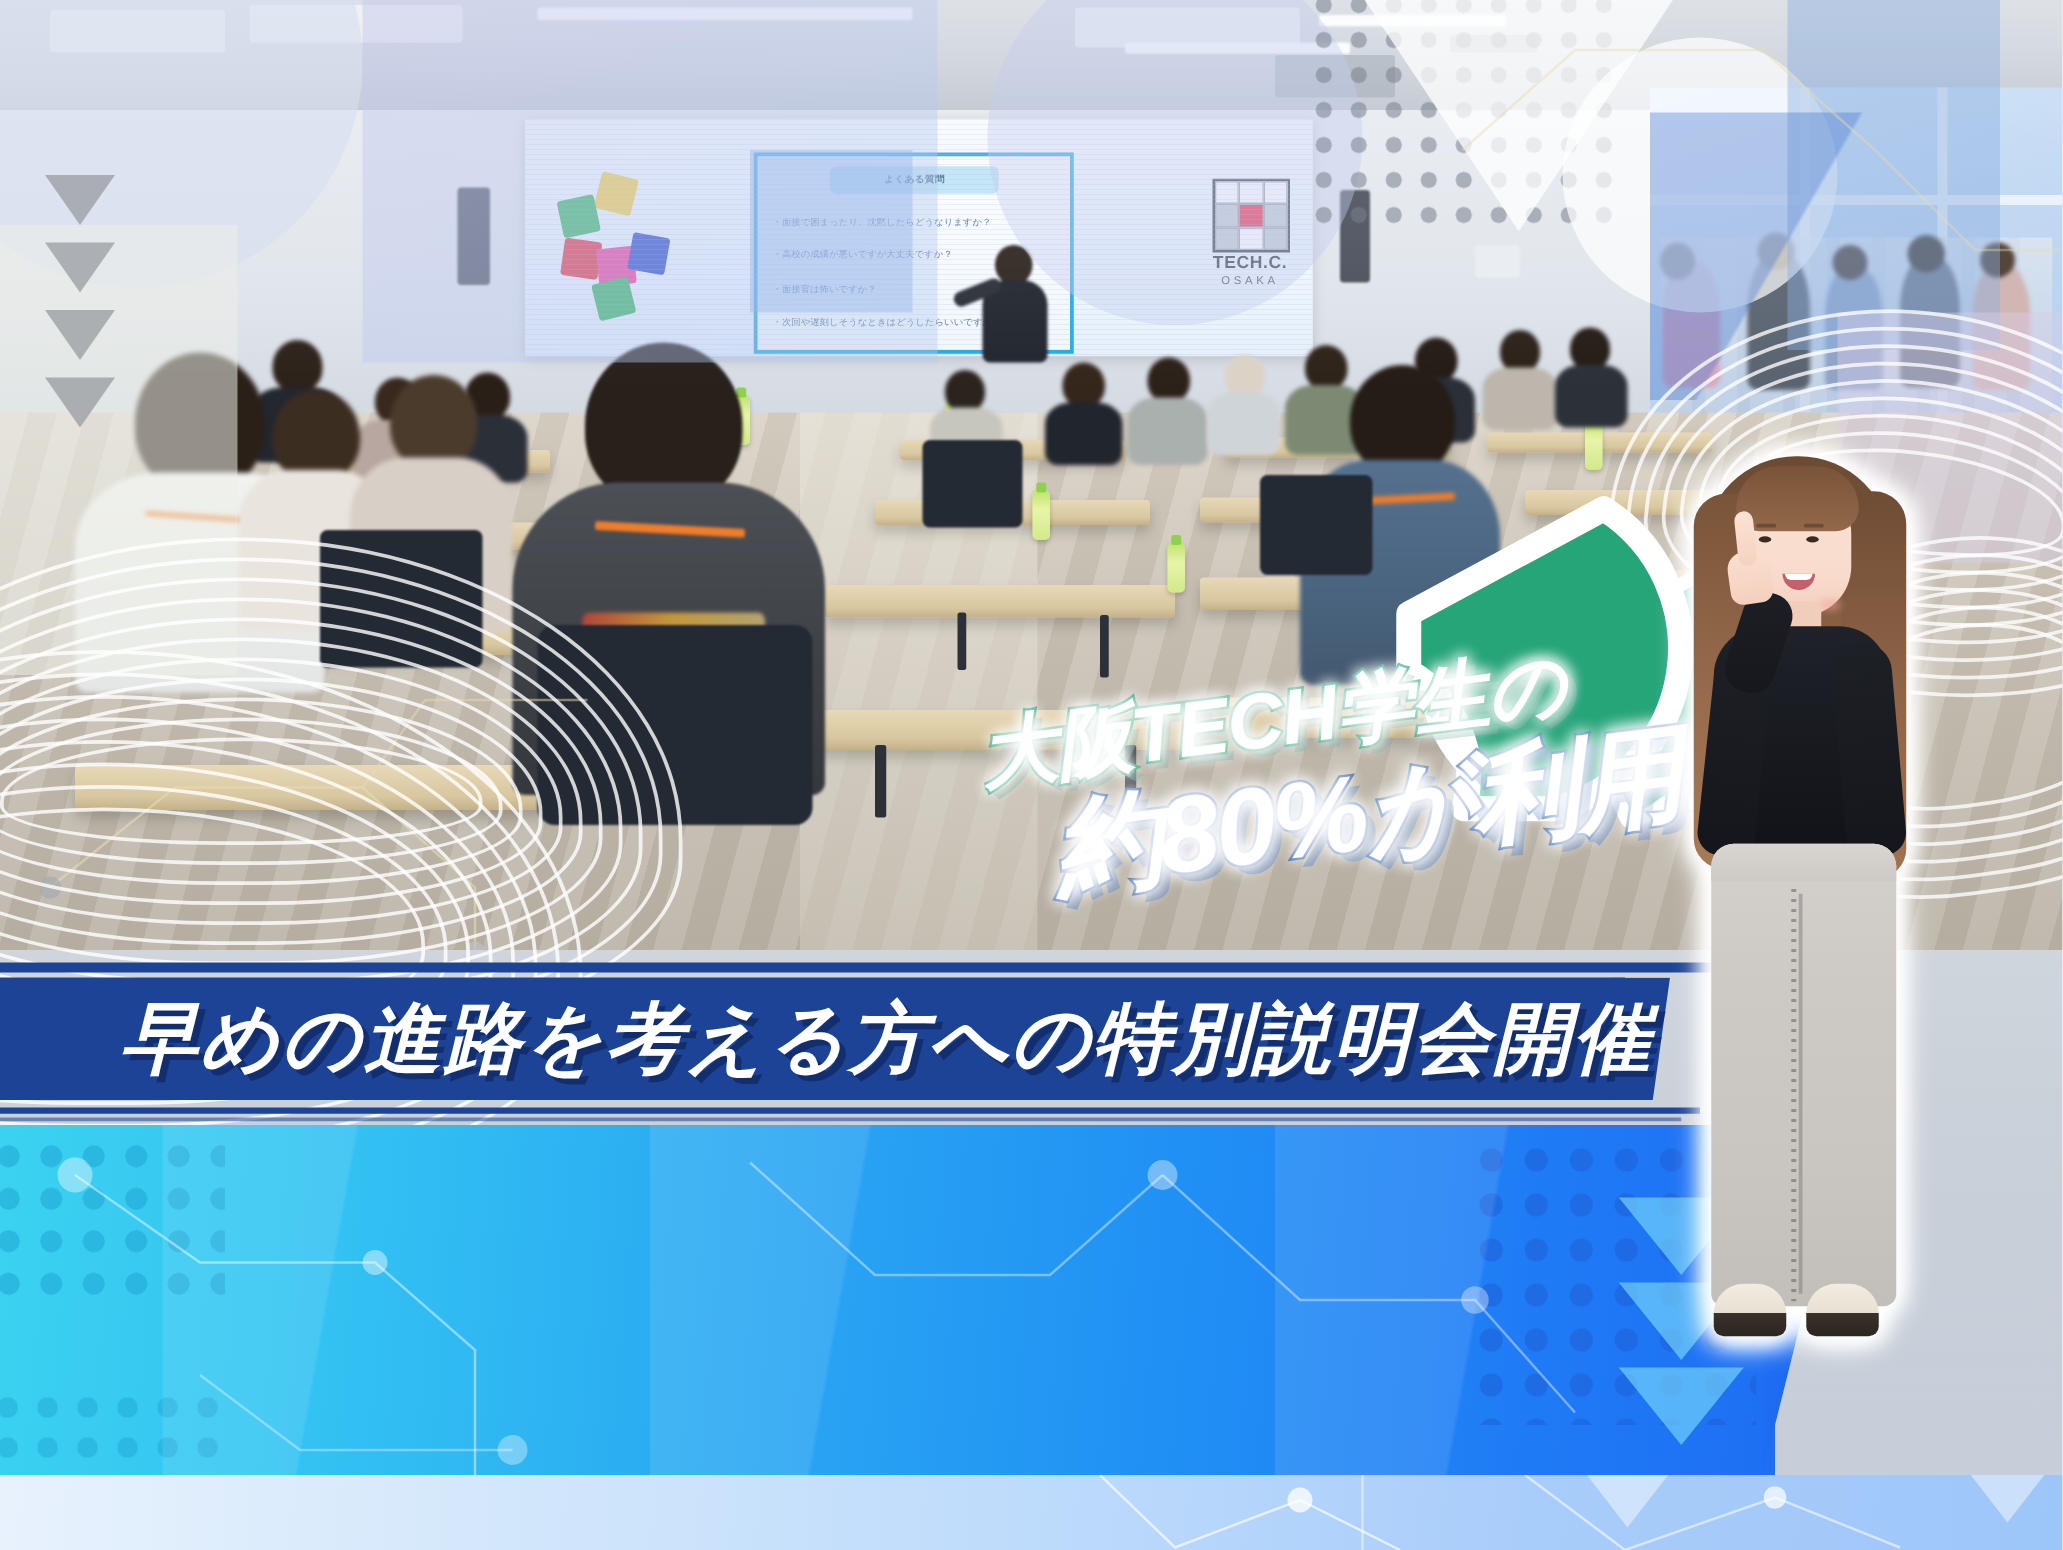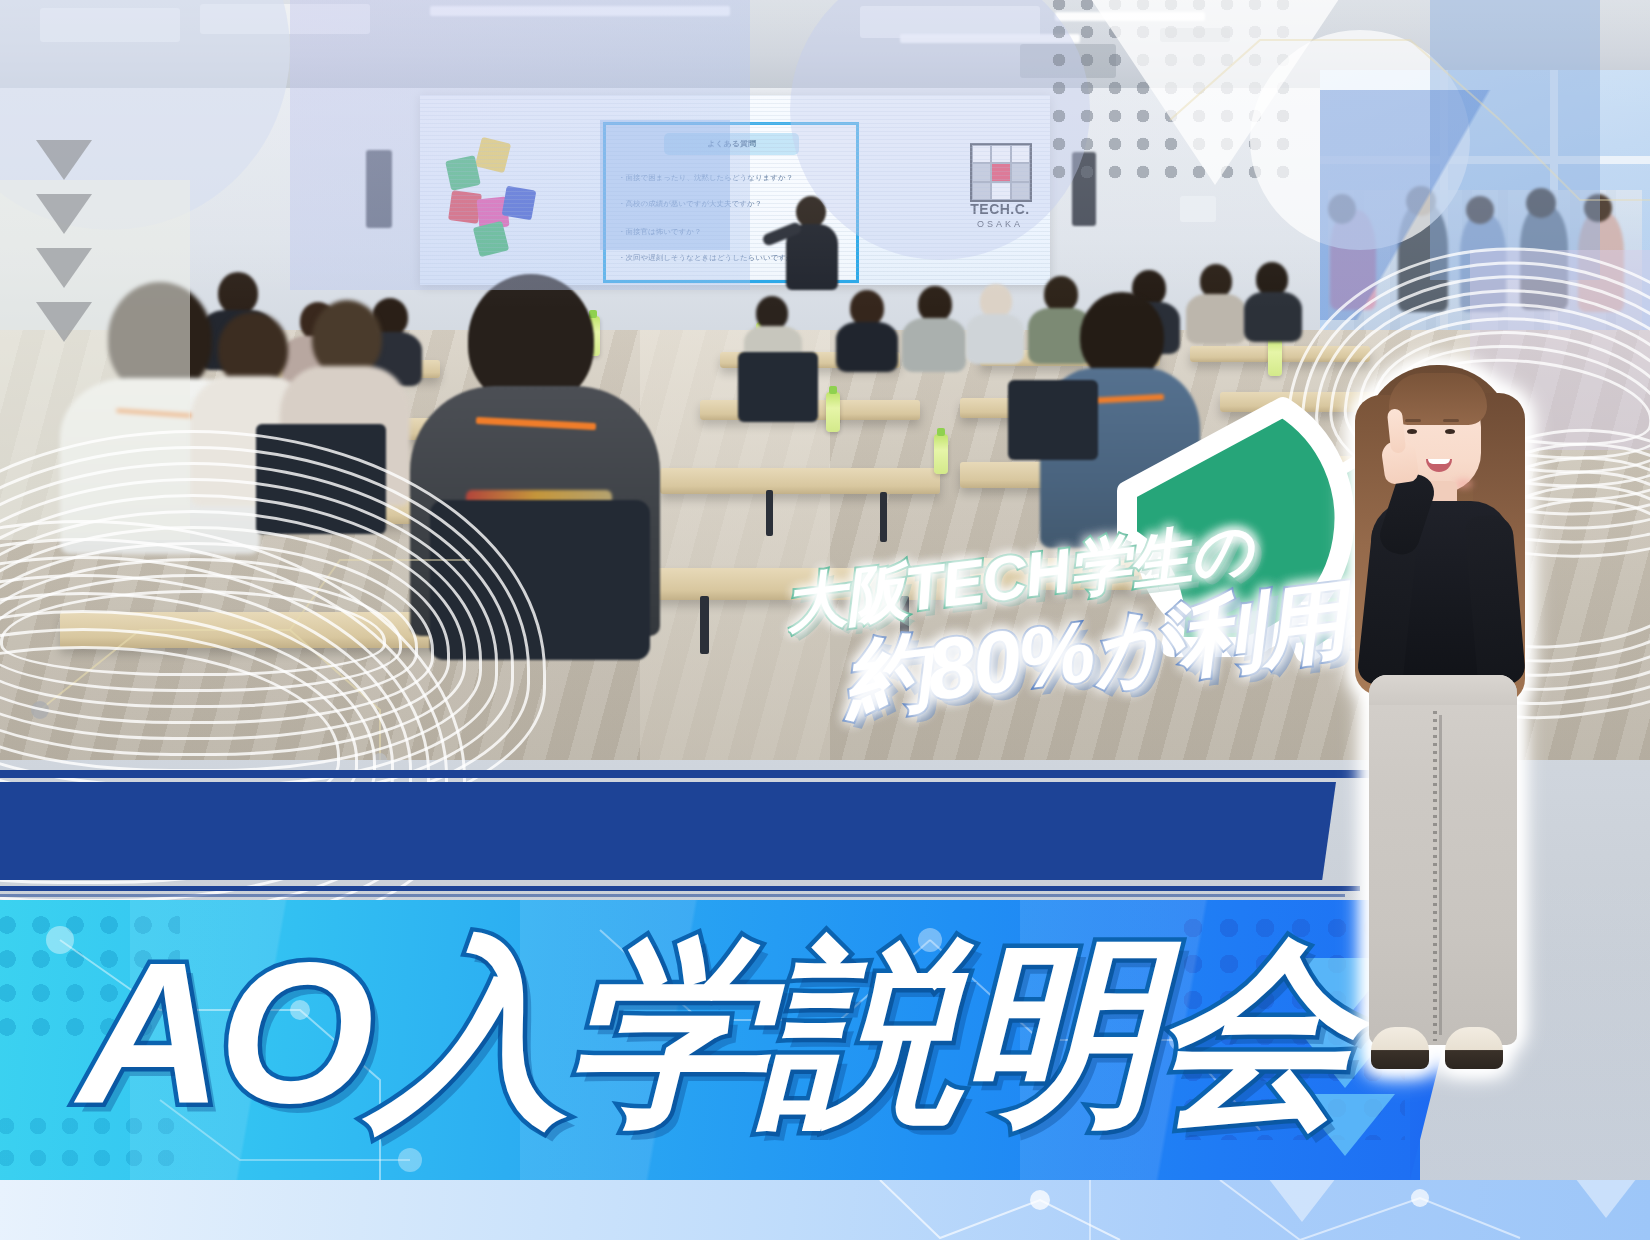--- a/index.html
+++ b/index.html
@@ -733,20 +733,21 @@
   </svg>
 
   <div class="badge">
     <div class="badge-l1">大阪TECH学生の</div>
     <div class="badge-l2">約80%が利用!</div>
   </div>
 
   <div class="navy-strip-top"></div>
   <div class="navy-band"></div>
   <div class="navy-band-skew"></div>
+  <div class="banner-text">早めの進路を考える方への特別説明会開催</div>
   <div class="navy-rule"></div>
   <div class="navy-rule2"></div>
 
   <div class="bottom-band">
     <div class="bb-dots-l"></div>
     <div class="bb-dots-l2"></div>
     <div class="bb-dots-r"></div>
     <div class="bb-diag" style="left:130px;width:260px;"></div>
     <div class="bb-diag" style="left:520px;width:300px;"></div>
     <div class="bb-diag" style="left:1020px;width:320px;"></div>
@@ -761,21 +762,20 @@
       <polyline points="930,40 1040,140 1180,140 1260,230" fill="none" stroke="rgba(255,255,255,.40)" stroke-width="2"></polyline>
       <polyline points="160,200 240,260 410,260" fill="none" stroke="rgba(255,255,255,.35)" stroke-width="2"></polyline>
       <circle cx="60" cy="40" r="14" fill="rgba(255,255,255,.40)"></circle>
       <circle cx="300" cy="110" r="10" fill="rgba(255,255,255,.42)"></circle>
       <circle cx="930" cy="40" r="12" fill="rgba(255,255,255,.38)"></circle>
       <circle cx="1180" cy="140" r="11" fill="rgba(255,255,255,.36)"></circle>
       <circle cx="410" cy="260" r="12" fill="rgba(255,255,255,.34)"></circle>
     </svg>
   </div>
   <div class="bottom-band-tip"></div>
-  <div class="main-title">AO入学説明会</div>
 
   <div class="bottom-strip">
     <svg viewBox="0 0 1650 60" preserveAspectRatio="none" style="position:absolute;inset:0;width:100%;height:100%;">
       <polyline points="880,0 940,58 1040,20 1120,60" fill="none" stroke="rgba(255,255,255,.65)" stroke-width="2"></polyline>
       <polyline points="1220,0 1300,60 1420,18 1520,58" fill="none" stroke="rgba(255,255,255,.55)" stroke-width="2"></polyline>
       <polyline points="1090,0 1090,60" fill="none" stroke="rgba(255,255,255,.45)" stroke-width="2"></polyline>
       <circle cx="1040" cy="20" r="10" fill="rgba(255,255,255,.75)"></circle>
       <circle cx="1420" cy="18" r="9" fill="rgba(255,255,255,.7)"></circle>
     </svg>
     <div class="bs-tri" style="left:1268px;top:-2px;"></div>

